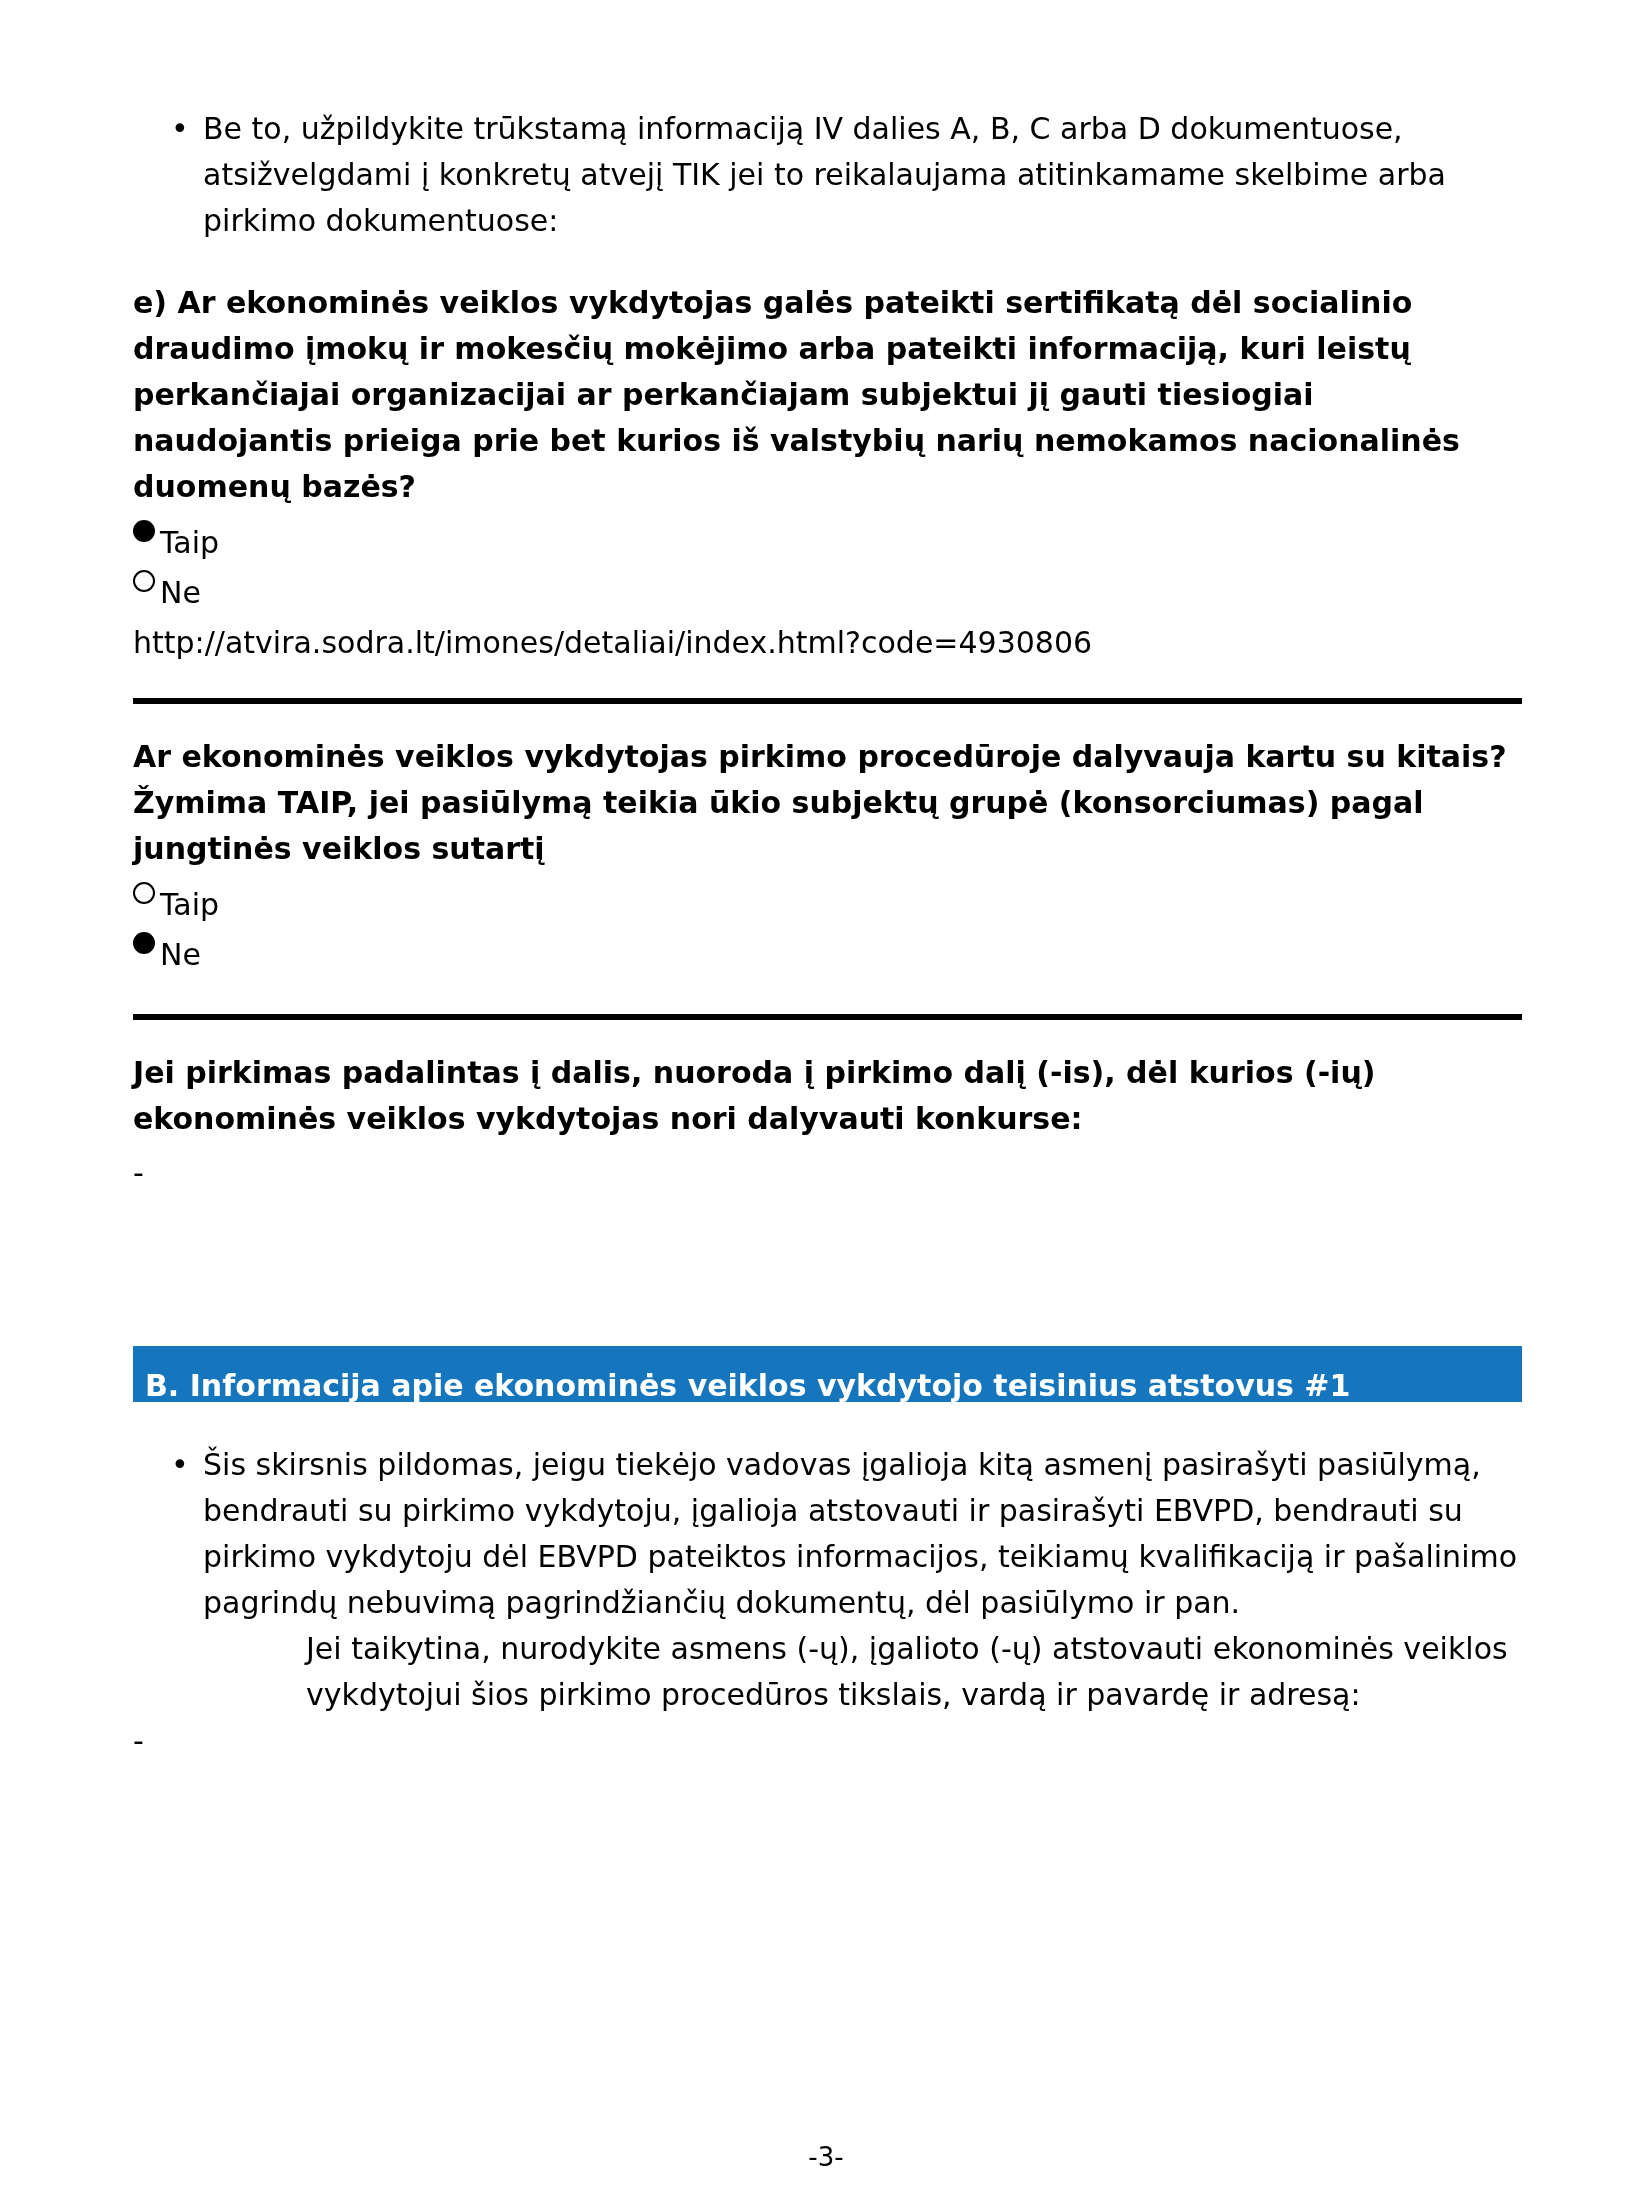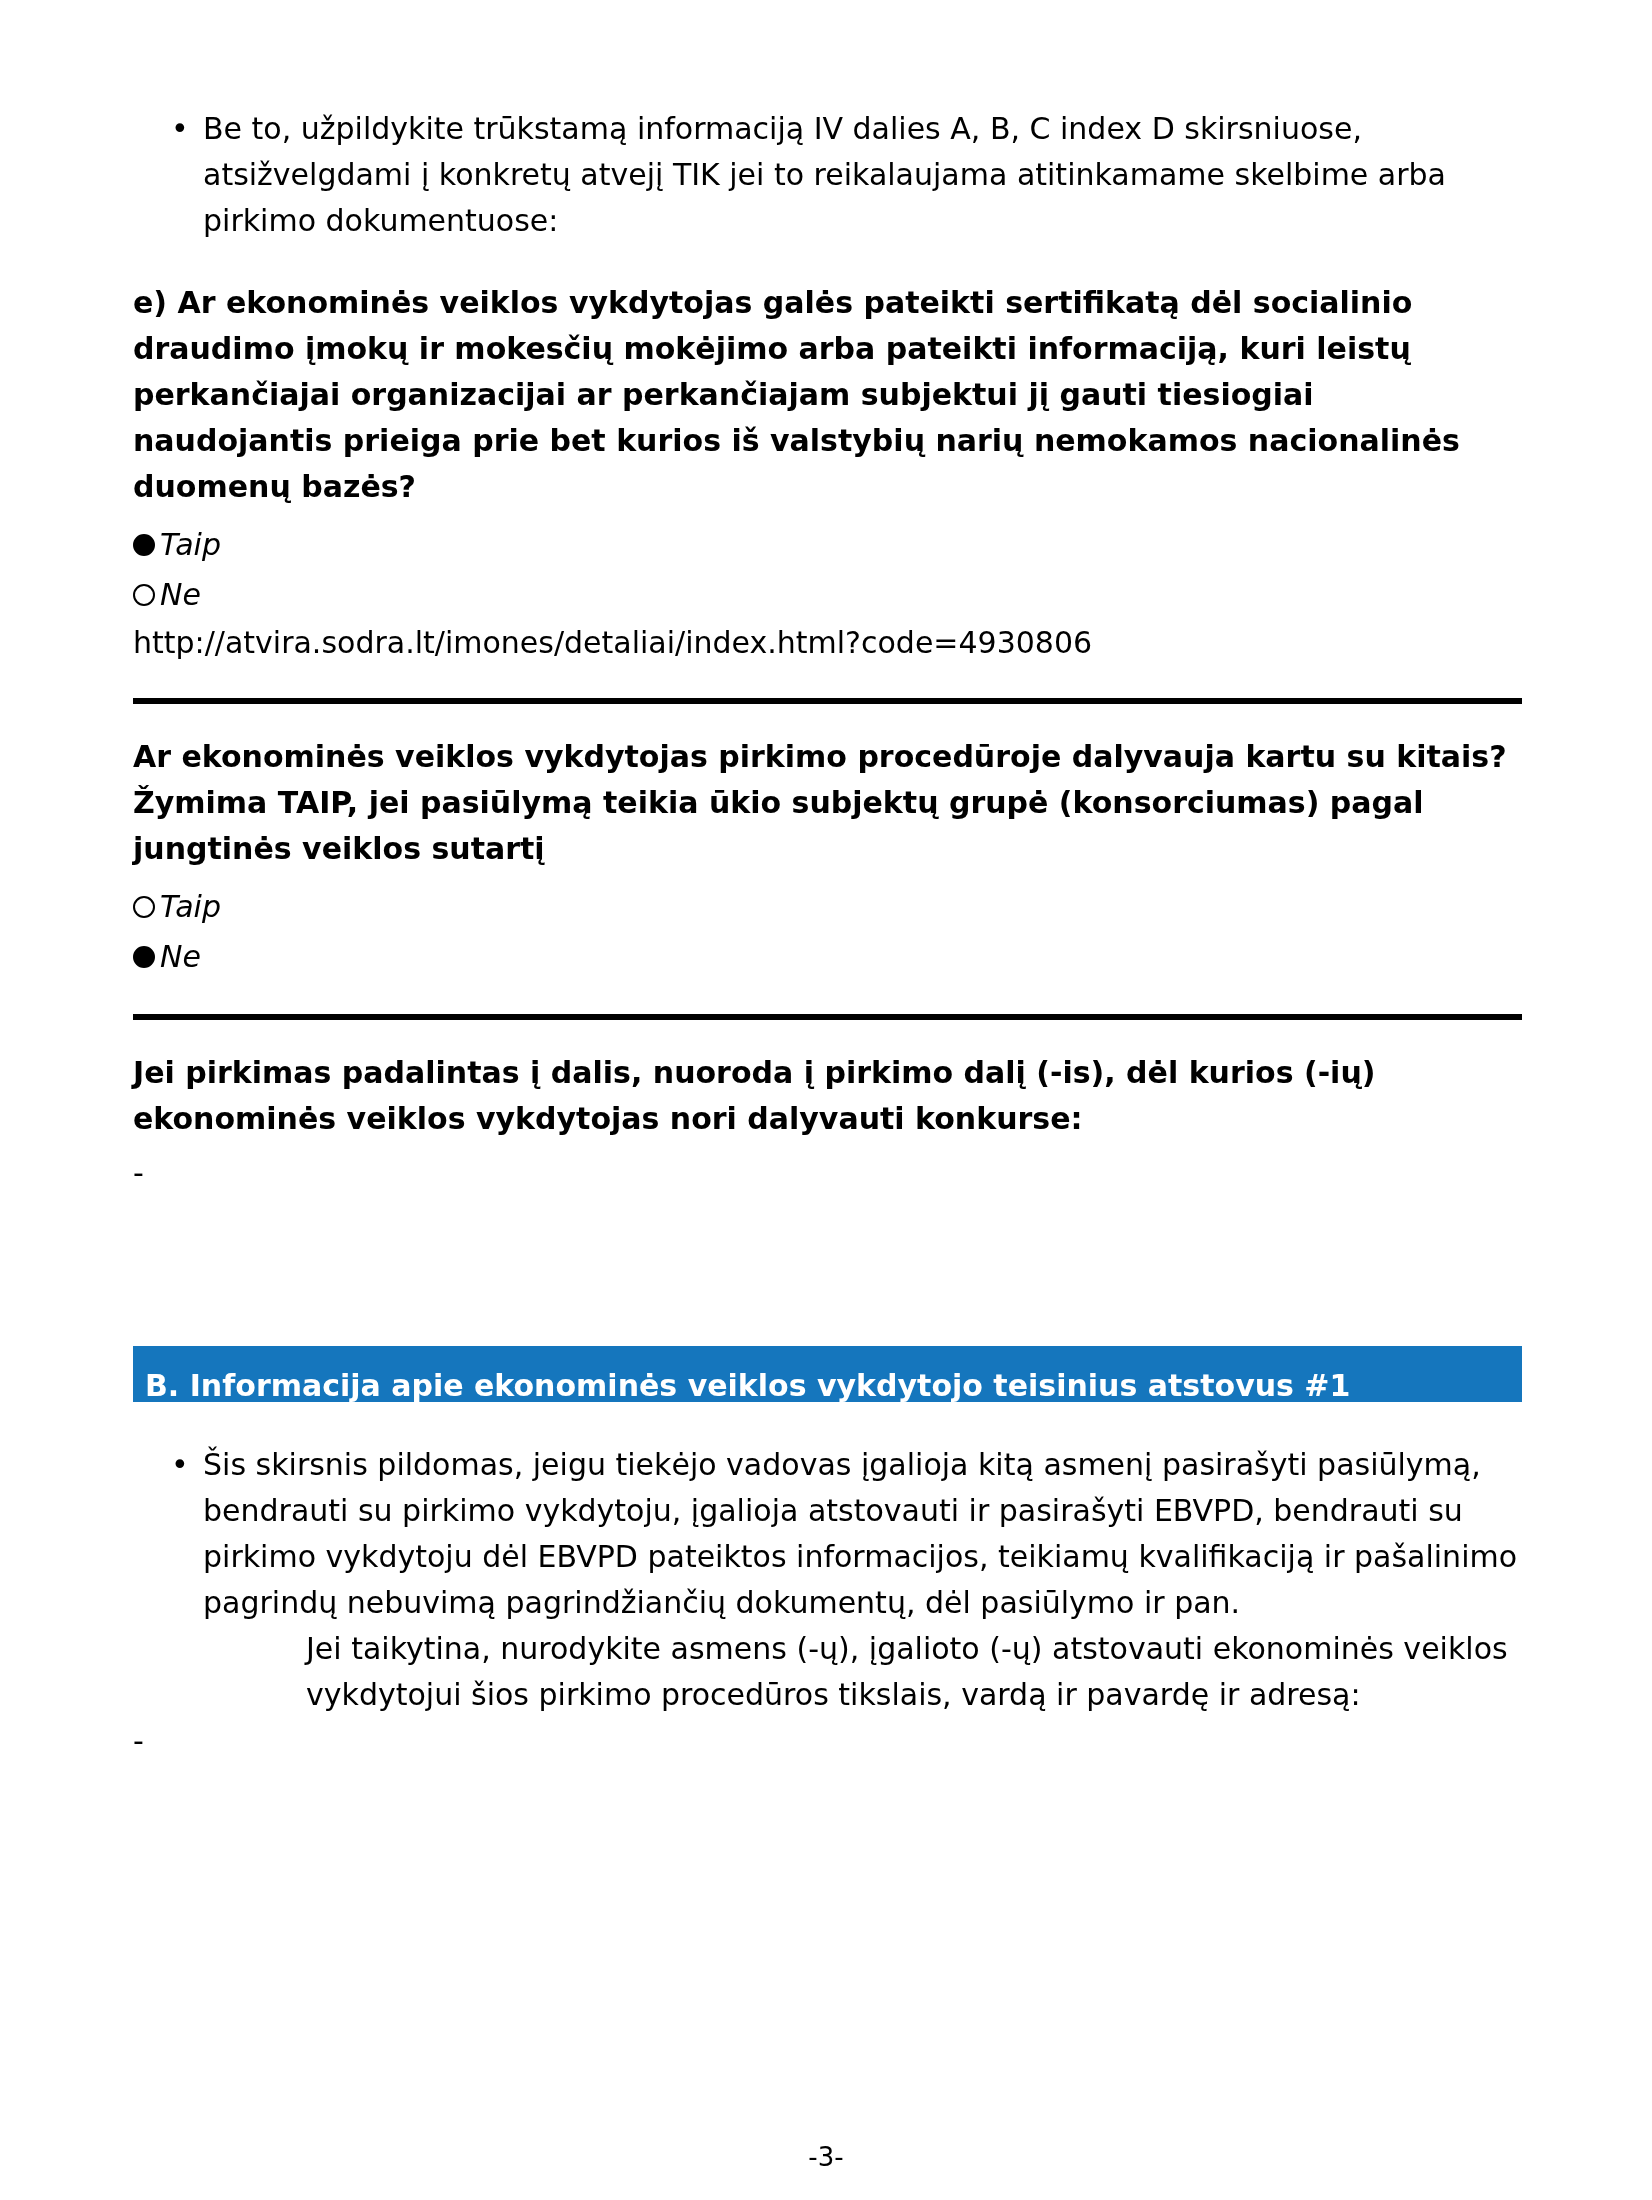--- a/index.html
+++ b/index.html
@@ -23,21 +23,21 @@
   
   .bullet-row { display: flex; padding-left: 38px; }
   .bullet-row.intro { margin-bottom: 36px; }
   .bullet-marker { width: 32px; flex: none; }
   .bullet-text { flex: 1; }
 
   
   .q-text { font-weight: bold; margin-bottom: 10px; }
 
   
-  .option-row { display: flex; align-items: center; height: 50px; font-style: italic; }
+  .option-row { display: flex; height: 50px; }
   .radio {
     width: 22px; height: 22px; flex: none;
     border: 2.5px solid #000; border-radius: 50%;
     margin-right: 5px; background: #fff;
   }
   .radio.selected { background: #000; border-color: #000; }
   .option-label { }
 
   .docs-label { font-weight: bold; }
   .docs-url { }
@@ -77,21 +77,21 @@
     line-height: 30px;
   }
 </style>
 </head>
 <body>
 
 <div class="page">
 
   <div class="bullet-row intro">
     <span class="bullet-marker">•</span>
-    <div class="bullet-text">Be to, užpildykite trūkstamą informaciją IV dalies A, B, C index D skirsniuose, atsižvelgdami į konkretų atvejį TIK jei to reikalaujama atitinkamame skelbime arba pirkimo dokumentuose:</div>
+    <div class="bullet-text">Be to, užpildykite trūkstamą informaciją IV dalies A, B, C arba D dokumentuose, atsižvelgdami į konkretų atvejį TIK jei to reikalaujama atitinkamame skelbime arba pirkimo dokumentuose:</div>
   </div>
 
   <div>
     <div class="q-text">e) Ar ekonominės veiklos vykdytojas galės pateikti sertifikatą dėl socialinio draudimo įmokų ir mokesčių mokėjimo arba pateikti informaciją, kuri leistų perkančiajai organizacijai ar perkančiajam subjektui jį gauti tiesiogiai naudojantis prieiga prie bet kurios iš valstybių narių nemokamos nacionalinės duomenų bazės?</div>
 
     <div class="option-row">
       <span class="radio selected"></span>
       <span class="option-label">Taip</span>
     </div>
     <div class="option-row">

